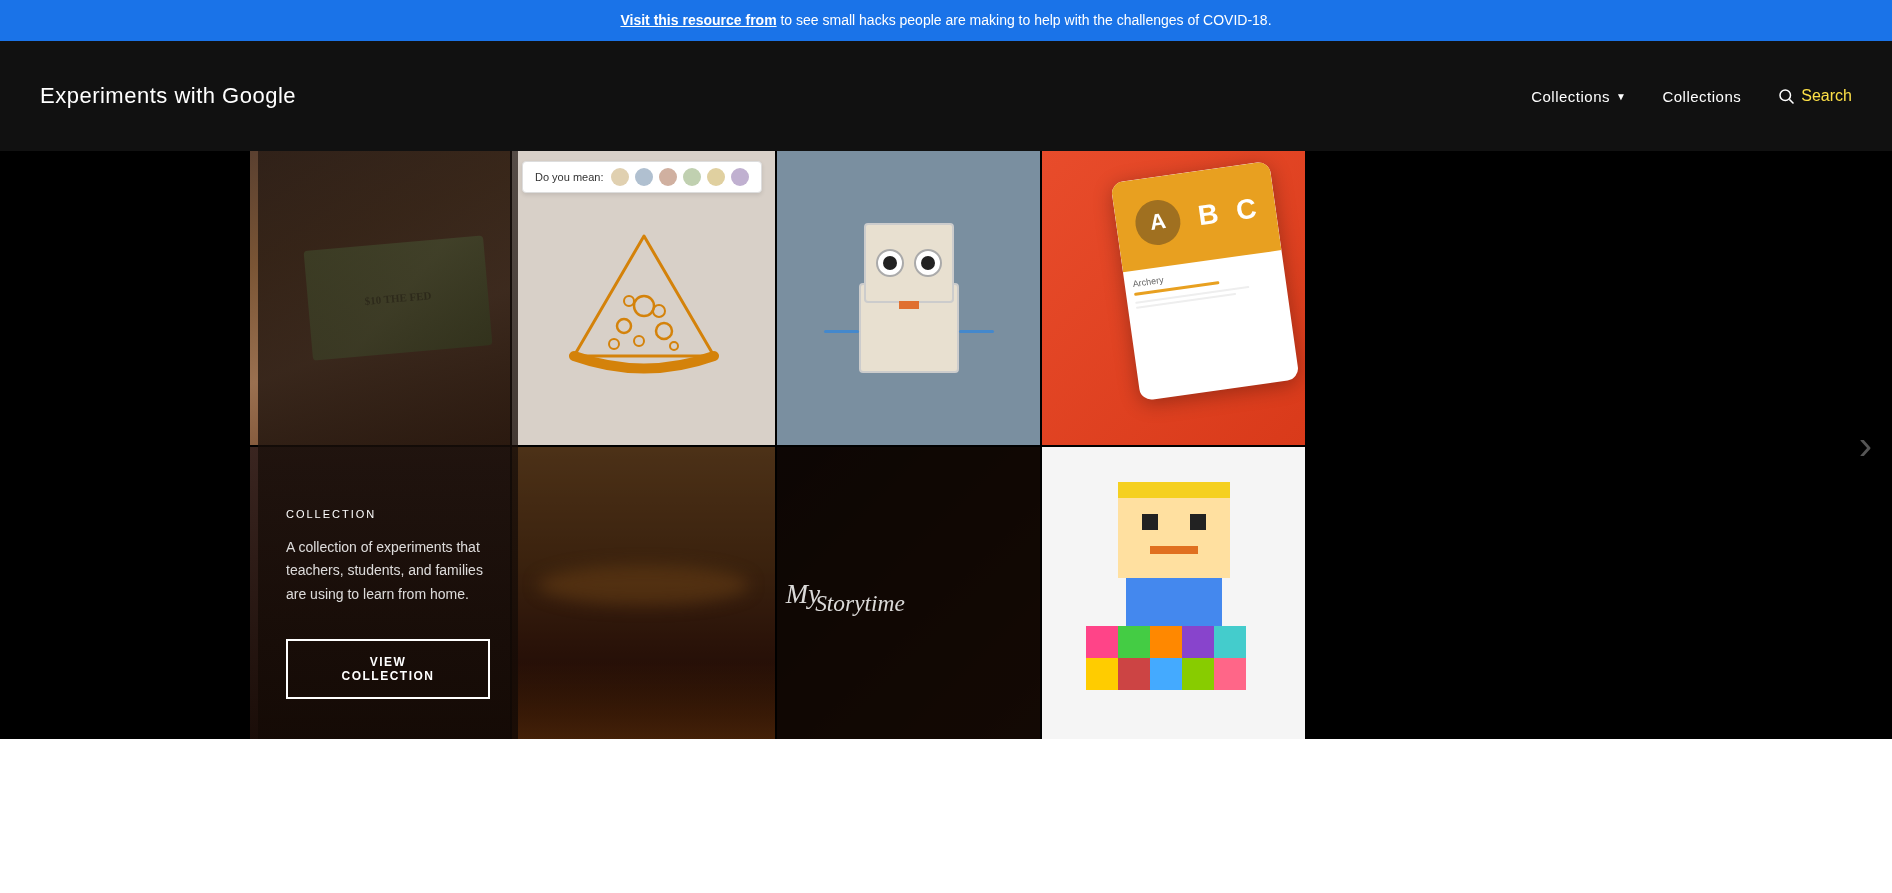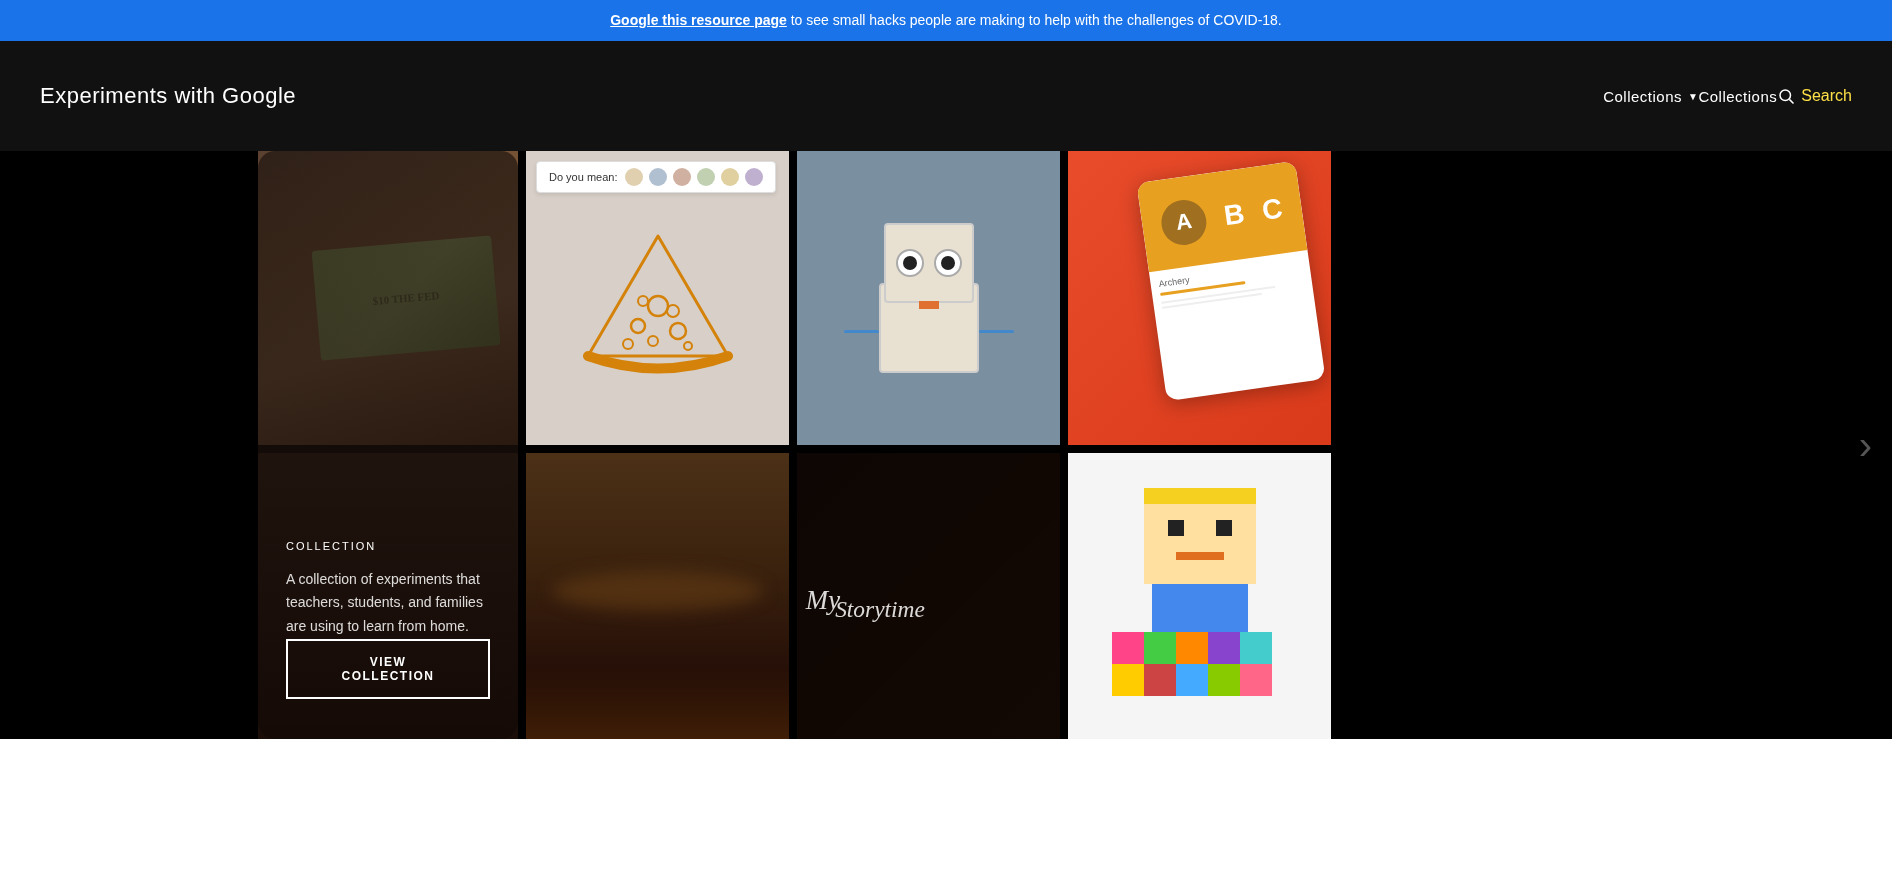--- a/index.html
+++ b/index.html
@@ -31,20 +31,21 @@
     .header-logo {
       color: #fff;
       font-size: 22px;
       font-weight: 300;
       letter-spacing: 0.5px;
       flex: 1;
     }
     .header-nav {
       display: flex;
       align-items: center;
+      gap: 36px;
     }
     .nav-item {
       color: #fff;
       font-size: 15px;
       cursor: pointer;
       letter-spacing: 0.5px;
       display: flex;
       align-items: center;
       gap: 4px;
     }
@@ -86,23 +87,23 @@
       background: #000;
       overflow: hidden;
     }
 
     
     .image-grid {
       display: grid;
       grid-template-columns: 260px 263px 263px 263px;
       grid-template-rows: 294px 294px;
       position: absolute;
-      left: 258px;
+      left: 250px;
       top: 0;
-      gap: 8px;
+      gap: 2px;
     }
 
     
     .tile {
       position: relative;
       overflow: hidden;
     }
 
     
     .tile-1 {
@@ -137,21 +138,20 @@
       left: 258px;
       top: 0;
       width: 260px;
       height: 588px;
       background: linear-gradient(180deg, rgba(30,20,15,0.7) 0%, rgba(20,10,5,0.85) 100%);
       z-index: 10;
       display: flex;
       flex-direction: column;
       justify-content: flex-end;
       padding: 30px 28px 40px;
-      border-radius: 17px;
     }
 
     .collection-label {
       color: #fff;
       font-size: 11px;
       letter-spacing: 2px;
       text-transform: uppercase;
       margin-bottom: 16px;
       font-weight: 400;
     }
@@ -159,20 +159,21 @@
       color: #fff;
       font-size: 42px;
       font-weight: 400;
       line-height: 1.15;
       margin-bottom: 20px;
     }
     .collection-desc {
       color: rgba(255,255,255,0.85);
       font-size: 14px;
       line-height: 1.7;
+      margin-bottom: 32px;
     }
     .view-btn {
       border: 2px solid #fff;
       color: #fff;
       background: transparent;
       padding: 14px 40px;
       font-size: 12px;
       font-weight: 700;
       letter-spacing: 1.5px;
       cursor: pointer;
@@ -294,21 +295,21 @@
       position: absolute;
       top: 0; left: 0; right: 0; bottom: 0;
       background: rgba(0,0,0,0.45);
       z-index: 2;
     }
   </style>
 </head>
 <body>
 
 <div class="top-banner">
-  <a href="#">Google this resource page</a><span> to see small hacks people are making to help with the challenges of COVID-18.</span>
+  <a href="#">Visit this resource from</a><span> to see small hacks people are making to help with the challenges of COVID-18.</span>
 </div>
 
 <header class="header">
   <div class="header-logo">Experiments with Google</div>
 
   <nav class="header-nav">
     <div class="nav-item">
       <span>Collections</span>
       <span class="chevron">▼</span>
     </div>

